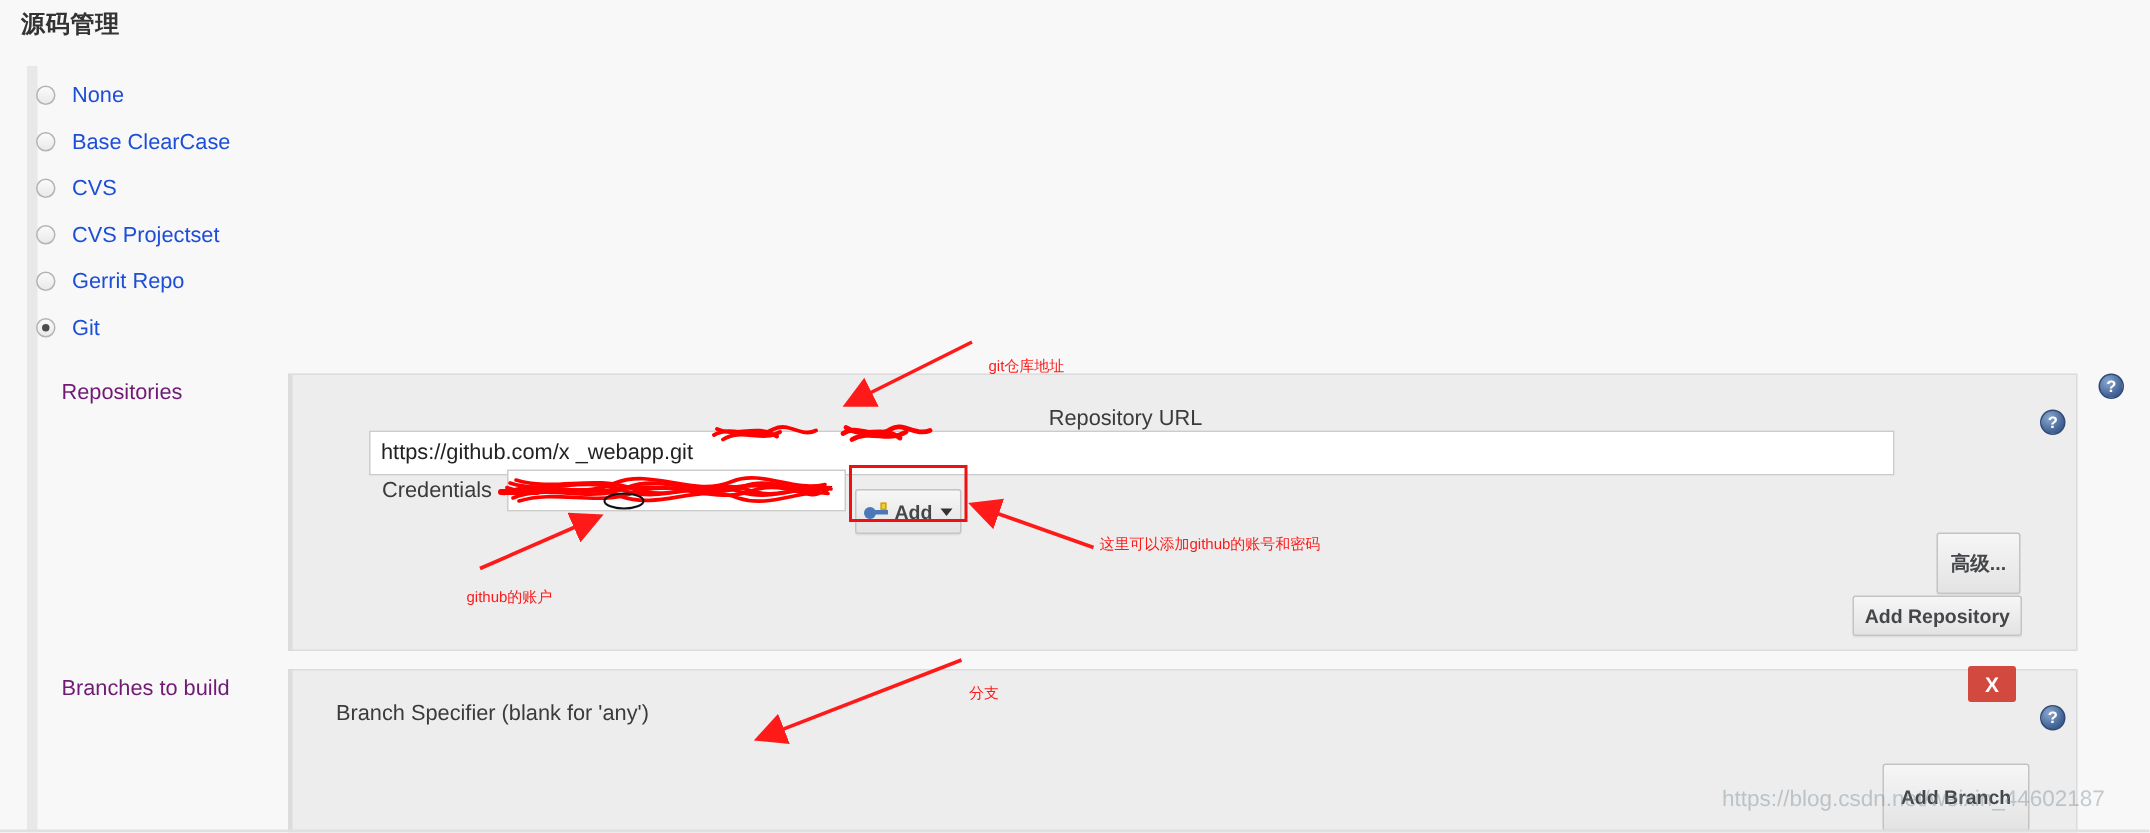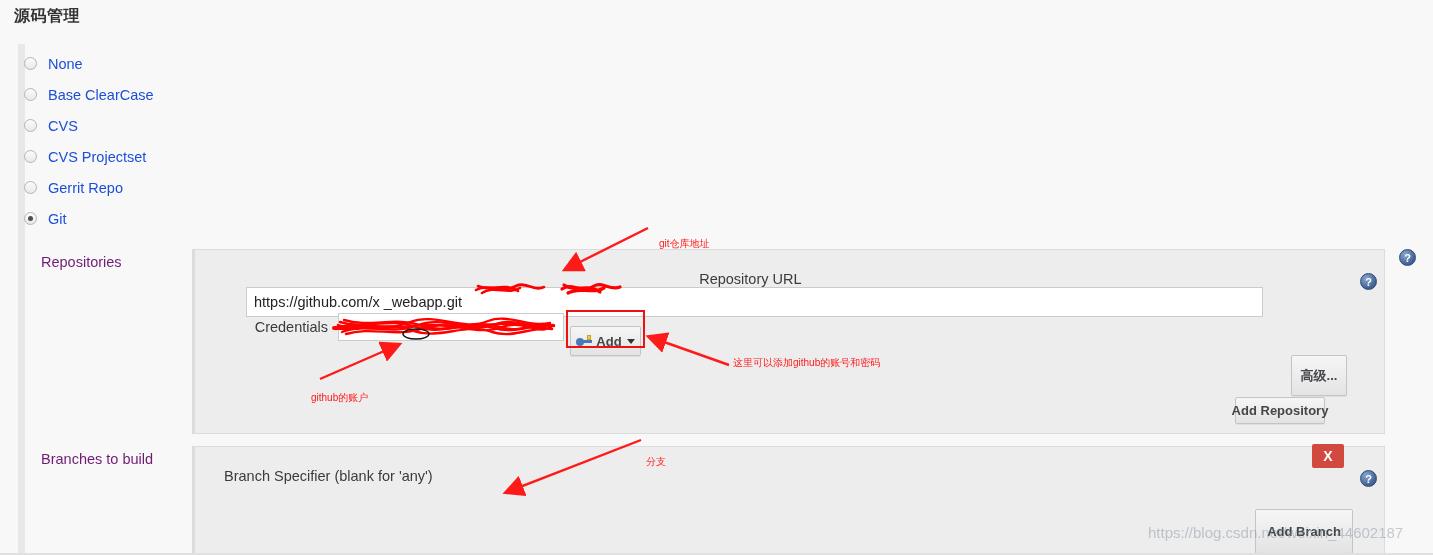--- a/index.html
+++ b/index.html
@@ -132,21 +132,21 @@
     border-right: 4px solid transparent;
     border-top: 5px solid #333;
     margin-left: 1px;
   }
   .add-highlight {
     position: absolute;
     border: 2px solid #ee1111;
   }
 
   .btn-advanced { position: absolute; width: 56px; height: 41px; }
-  .btn-addrepo  { position: absolute; width: 90px; height: 27px; }
+  .btn-addrepo  { position: absolute; width: 113px; height: 27px; }
   .btn-addbranch{ position: absolute; width: 98px; height: 45px; }
 
   .btn-delete {
     position: absolute;
     width: 32px; height: 24px;
     background: #d1493f;
     border: none; border-radius: 2px;
     color: #fff; font-weight: bold; font-size: 14px;
     display: flex; align-items: center; justify-content: center;
     font-family: "Liberation Sans", "DejaVu Sans", sans-serif;

